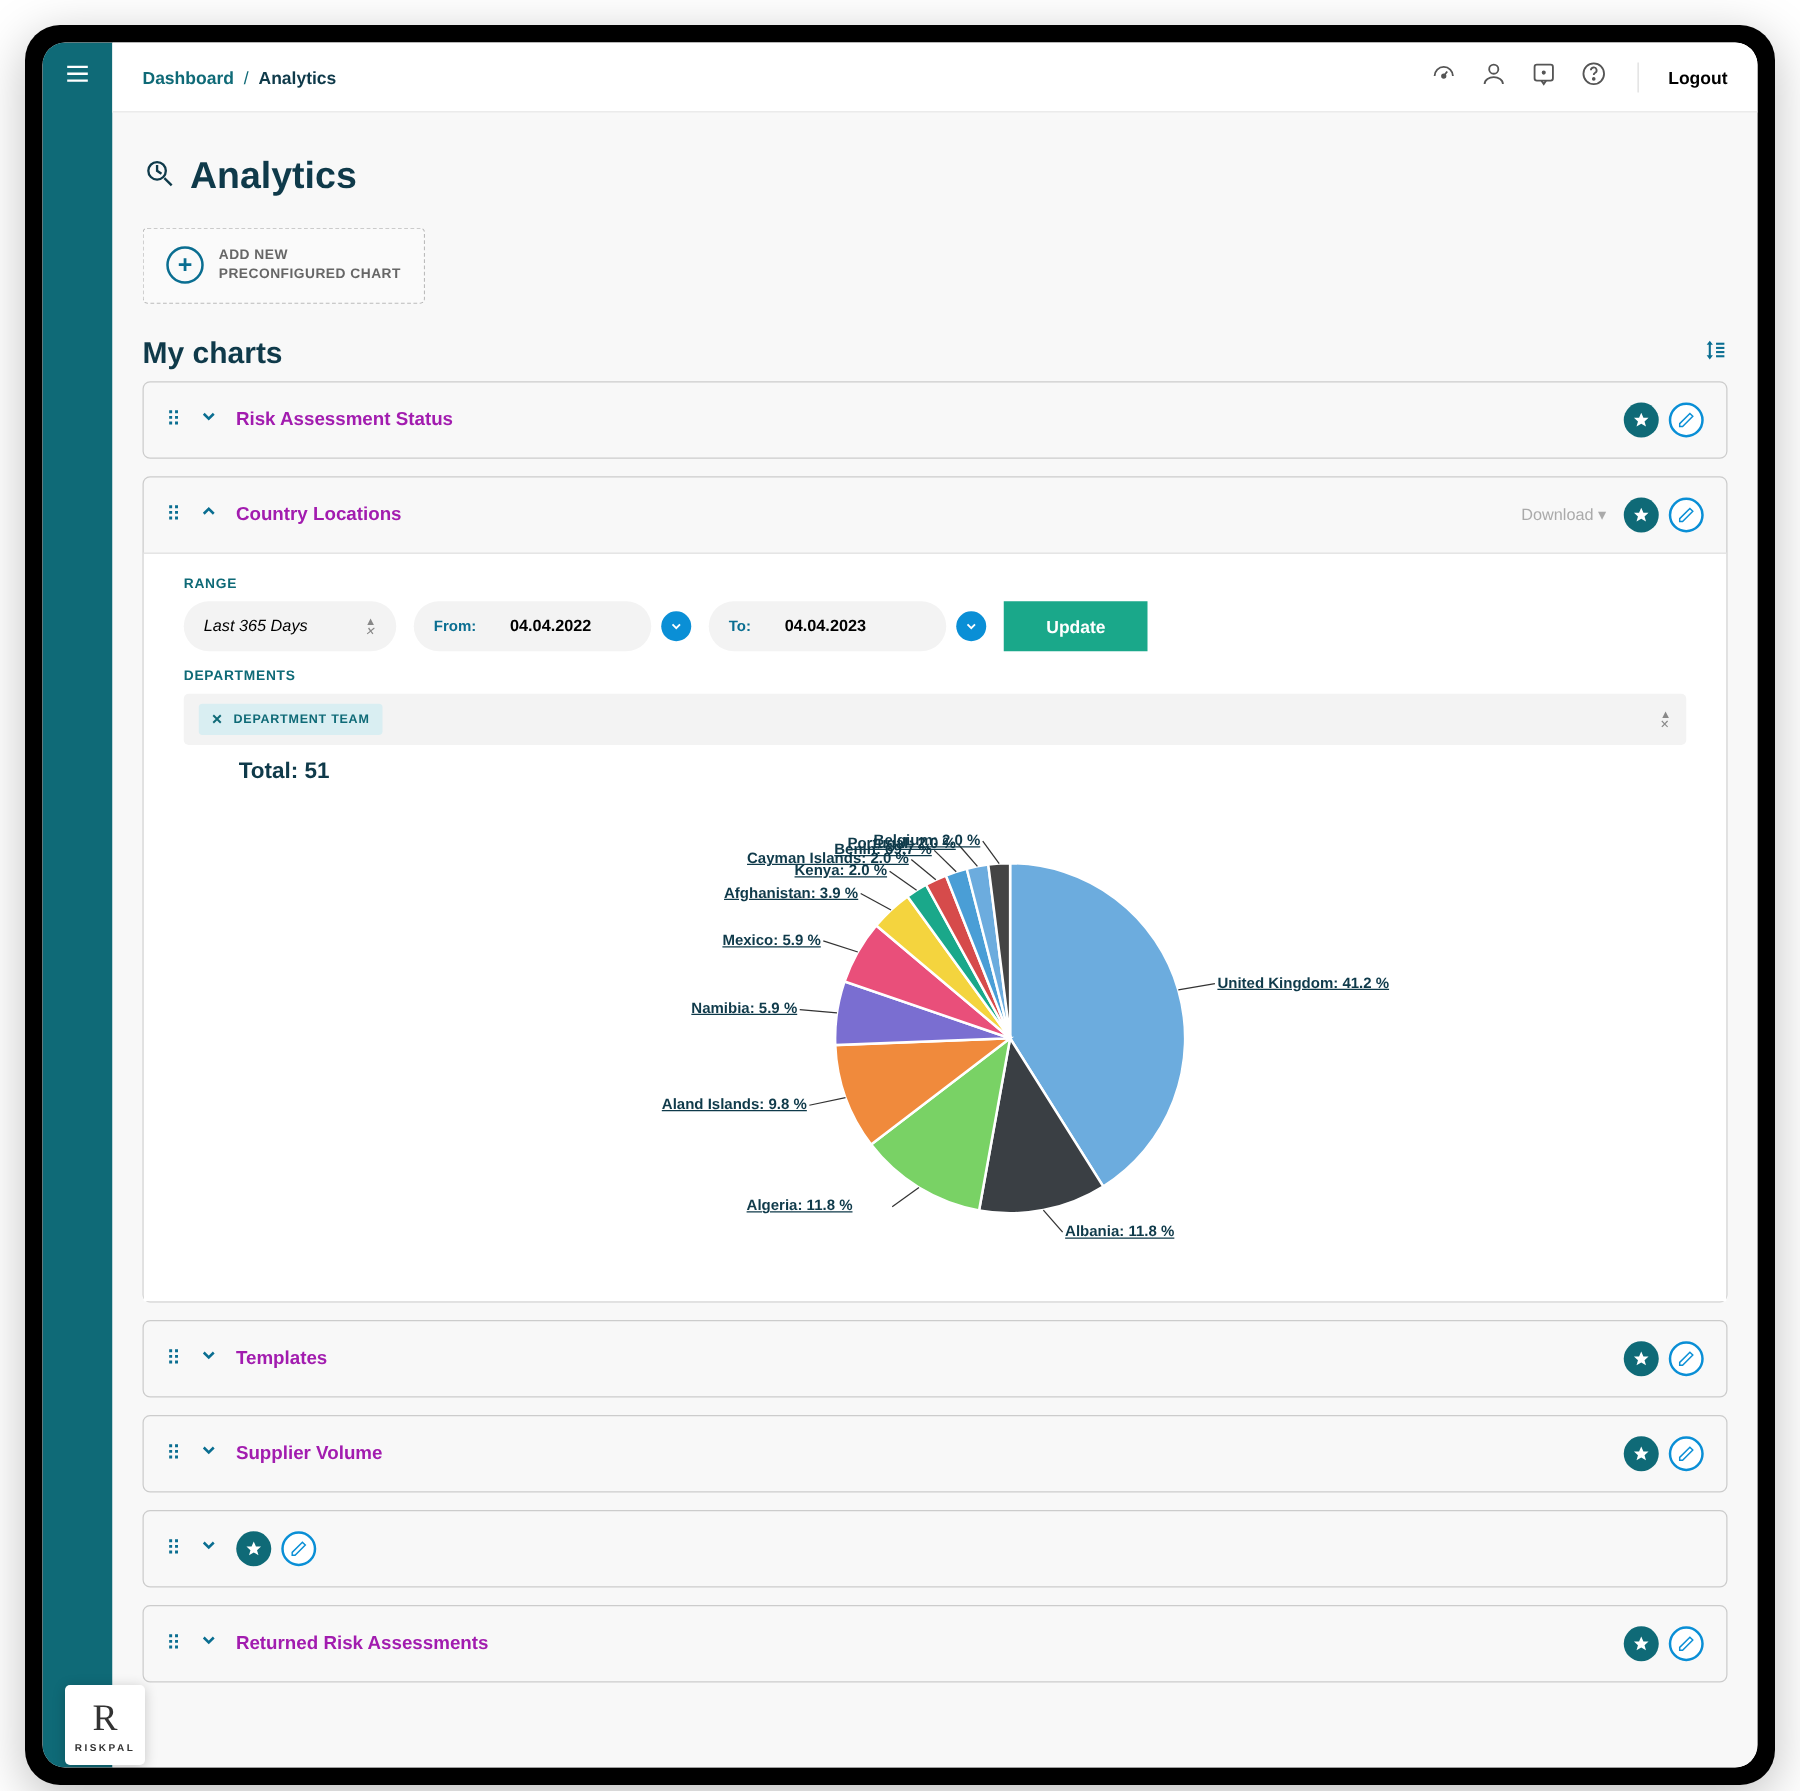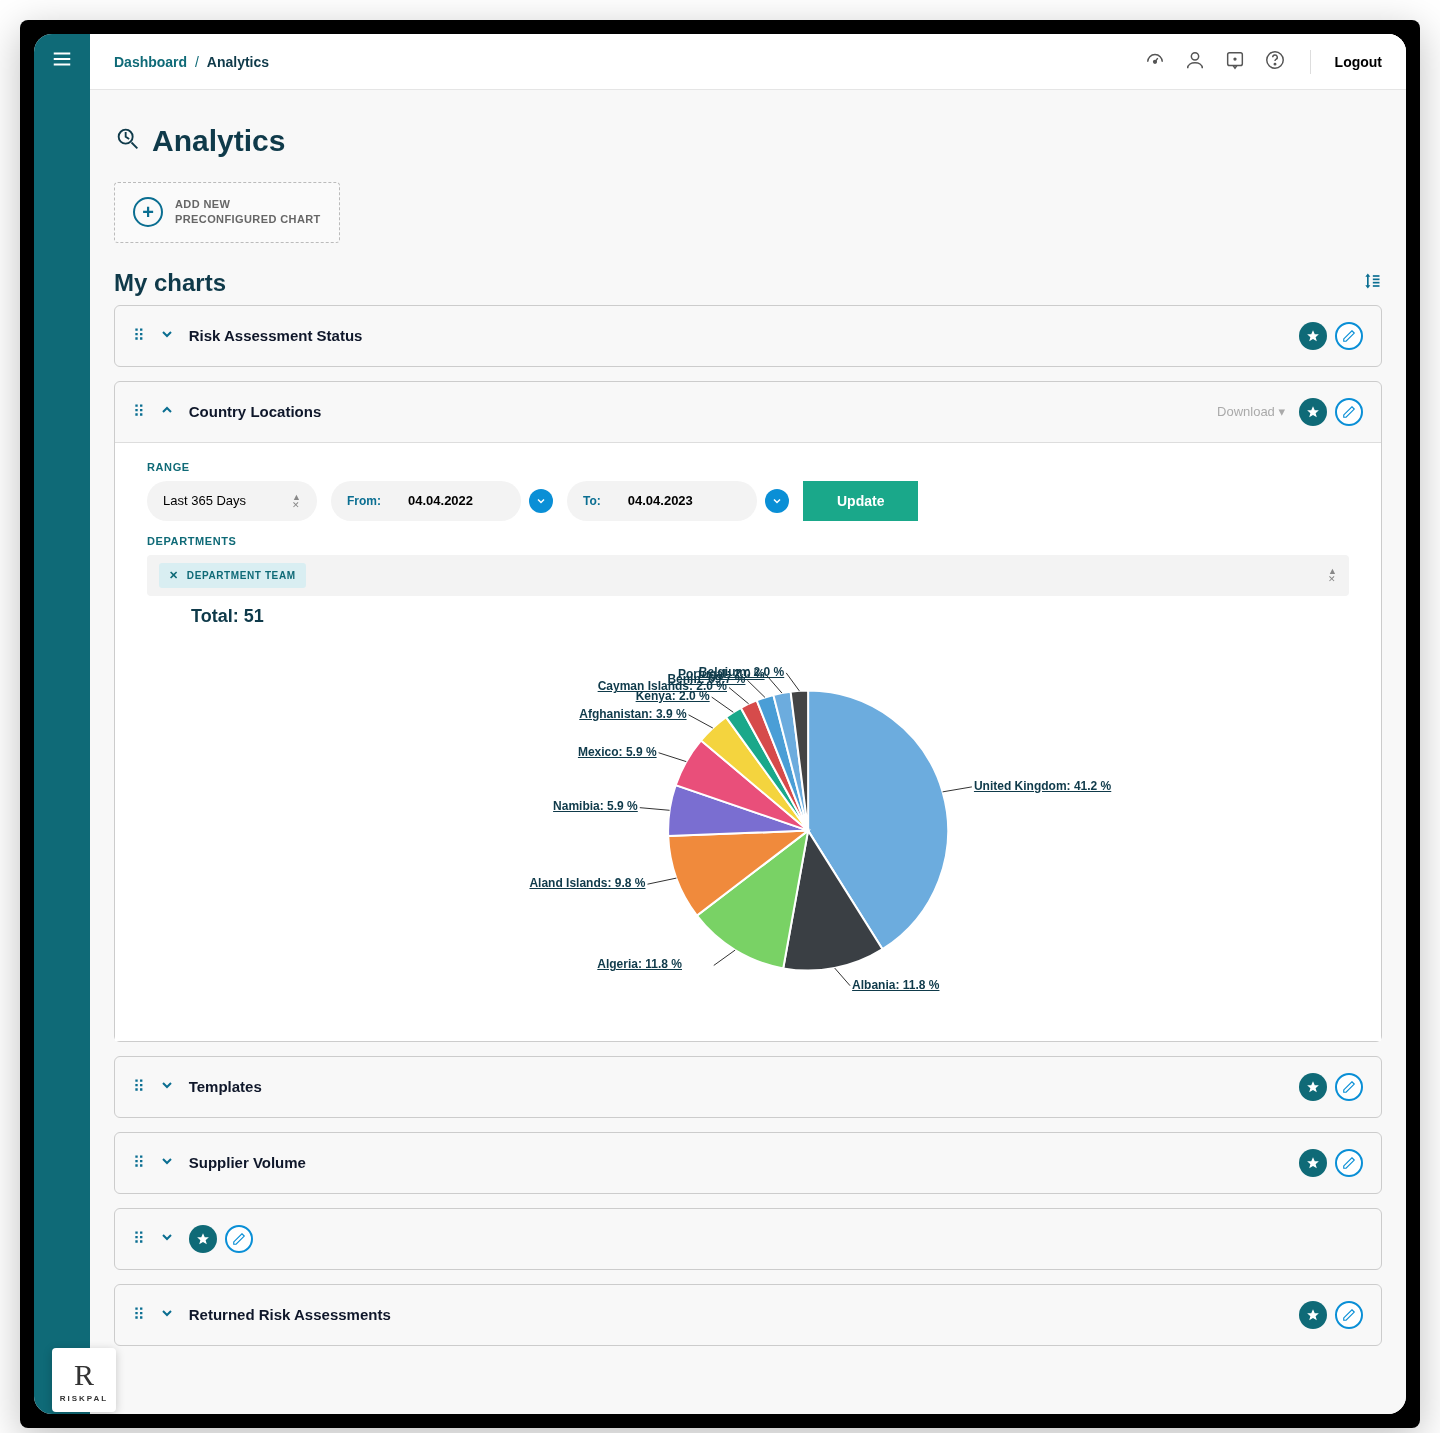--- a/index.html
+++ b/index.html
@@ -1,17 +1,17 @@
 <!DOCTYPE html>
 <html><head>
 <meta charset="utf-8">
 <style>
 * { box-sizing: border-box; margin: 0; padding: 0; font-family: Arial, Helvetica, sans-serif; }
 body { background: #fff; padding: 20px; }
-.outer { width: 1400px; margin: 0 auto; background: #000; border-radius: 8px; padding: 14px; box-shadow: 0 10px 40px rgba(0,0,0,0.25); position: relative; }
+.outer { width: 1400px; margin: 0 auto; background: #000; border-radius: 28px; padding: 14px; box-shadow: 0 10px 40px rgba(0,0,0,0.25); position: relative; }
 .inner { background: #fff; border-radius: 18px; overflow: hidden; display: flex; min-height: 1380px; }
 .sidebar { width: 56px; background: #0f6a77; flex-shrink: 0; display: flex; flex-direction: column; align-items: center; padding-top: 14px; }
 .menu-icon { color: #fff; cursor: pointer; }
 .main { flex: 1; background: #f8f8f8; display: flex; flex-direction: column; }
 .topbar { height: 56px; background: #fff; border-bottom: 1px solid #e5e5e5; display: flex; align-items: center; padding: 0 24px; justify-content: space-between; }
 .crumbs { font-size: 14px; }
 .crumbs a { color: #0f6a77; text-decoration: none; font-weight: 600; }
 .crumbs .sep { color: #0f6a77; margin: 0 4px; }
 .crumbs .current { color: #0f3a4a; font-weight: 700; }
 .top-icons { display: flex; align-items: center; gap: 18px; }
@@ -23,31 +23,31 @@
 .page-title { font-size: 30px; font-weight: 800; color: #0f3a4a; }
 .add-card { border: 1px dashed #bbb; border-radius: 4px; padding: 14px 18px; display: inline-flex; align-items: center; gap: 12px; cursor: pointer; background: #fafafa; }
 .plus-circle { width: 30px; height: 30px; border: 2px solid #0a6e91; border-radius: 50%; display: flex; align-items: center; justify-content: center; color: #0a6e91; font-size: 20px; font-weight: 700; }
 .add-text { font-size: 11px; font-weight: 700; color: #666; letter-spacing: 0.4px; line-height: 1.4; }
 .section-title { font-size: 24px; font-weight: 800; color: #0f3a4a; margin: 26px 0 8px; display: flex; justify-content: space-between; align-items: center; }
 .sort-icon { color: #0a6e91; cursor: pointer; }
 .chart-box { border: 1px solid #ccc; border-radius: 6px; margin-bottom: 14px; background: #f8f8f8; }
 .chart-header { display: flex; align-items: center; padding: 16px 18px; gap: 14px; }
 .drag-handle { color: #0a6e91; cursor: grab; }
 .chevron { color: #0a6e91; cursor: pointer; }
-.chart-title { font-weight: 700; font-size: 15px; color: #0f172a; flex: 1; }
+.chart-title { font-weight: 700; font-size: 15px; color: #a21caf; flex: 1; }
 .download-link { font-size: 13px; color: #aaa; cursor: pointer; }
 .chart-actions { display: flex; gap: 8px; align-items: center; }
 .icon-btn { width: 28px; height: 28px; border-radius: 50%; display: flex; align-items: center; justify-content: center; cursor: pointer; }
 .star-btn { background: #0f6a77; color: #fff; }
 .edit-btn { border: 2px solid #0a8fd6; color: #0a8fd6; background: #fff; }
 .chart-body { background: #fff; border-top: 1px solid #ddd; padding: 18px 32px 28px; }
 .body-label { font-size: 11px; color: #0f6a77; font-weight: 700; letter-spacing: 0.6px; margin-bottom: 8px; }
 .filter-row { display: flex; gap: 14px; align-items: center; margin-bottom: 14px; }
 .pill { background: #f3f3f3; border-radius: 22px; height: 40px; display: flex; align-items: center; padding: 0 16px; font-size: 13px; }
-.range-pill { width: 170px; justify-content: space-between; }
+.range-pill { width: 170px; justify-content: space-between; font-style: italic; }
 .range-arrows { display: flex; flex-direction: column; line-height: 8px; color: #888; font-size: 9px; }
 .date-pill { width: 190px; gap: 27px; }
 .date-label { color: #0a6e91; font-weight: 600; font-size: 12px; }
 .date-val { font-weight: 600; }
 .round-chev { width: 24px; height: 24px; background: #0a8fd6; border-radius: 50%; color: #fff; display: flex; align-items: center; justify-content: center; margin-left: -6px; cursor: pointer; }
 .update-btn { background: #1aa88a; color: #fff; border: none; height: 40px; padding: 0 34px; font-size: 14px; font-weight: 600; cursor: pointer; }
 .dept-row { background: #f3f3f3; border-radius: 4px; padding: 8px 12px; display: flex; align-items: center; justify-content: space-between; }
 .dept-chip { background: #d9eef2; padding: 6px 10px; border-radius: 3px; font-size: 10px; font-weight: 700; color: #0f6a77; letter-spacing: 0.6px; display: inline-flex; align-items: center; gap: 8px; }
 .dept-chip .x { cursor: pointer; font-size: 11px; }
 .dept-arrows { display: flex; flex-direction: column; line-height: 8px; color: #888; font-size: 9px; }

